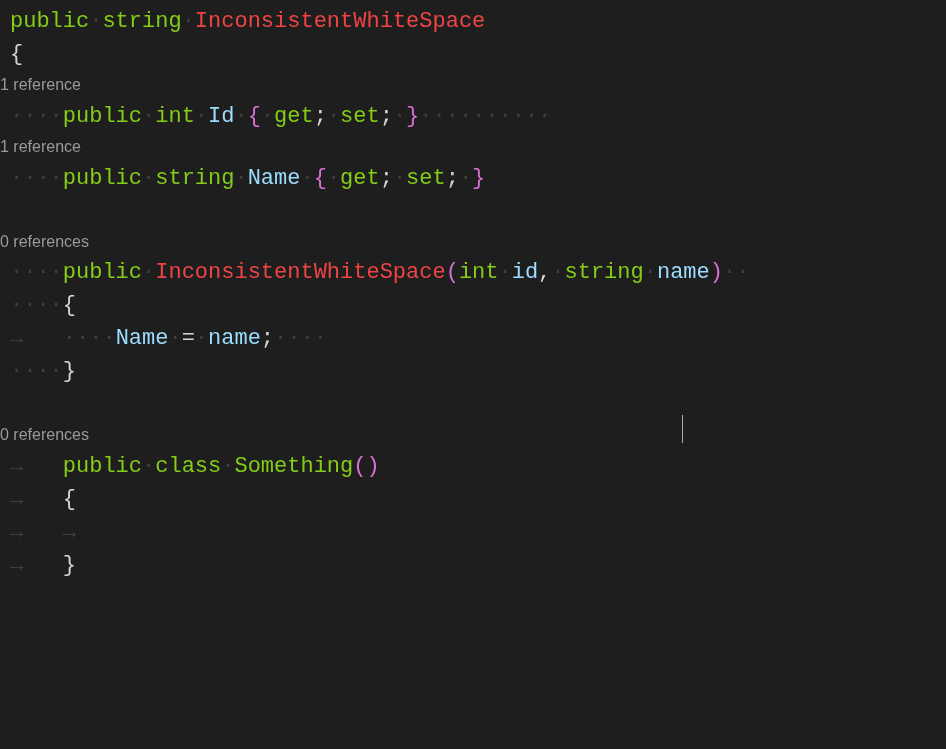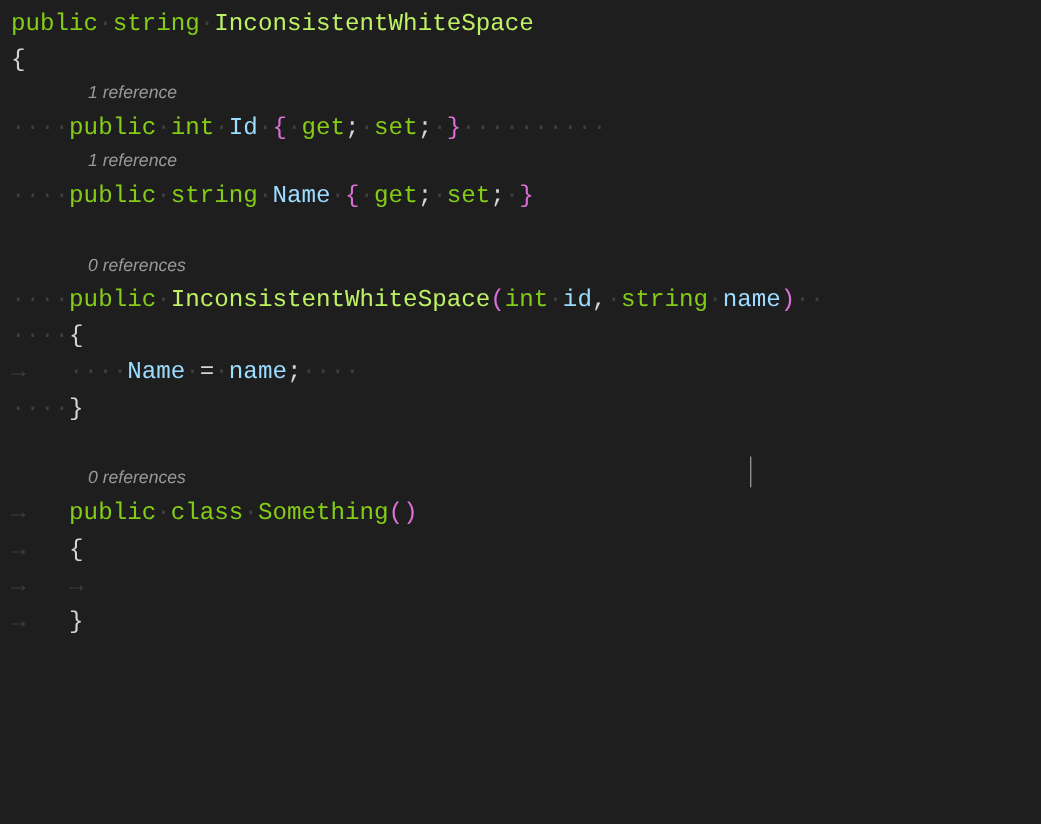--- a/index.html
+++ b/index.html
@@ -17,26 +17,24 @@
     }
     .line {
       white-space: pre;
       position: relative;
       padding-left: 10px;
     }
     .codelens {
       font-size: 16px;
       color: #999999;
       font-family: "Segoe UI", Arial, sans-serif;
-      padding-left: 80px;
       line-height: 1.8;
-      font-style: italic;
     }
     .kw { color: #84cc16; }
-    .type { color: #bef264; font-family: Liberation Mono, monospace; }
+    .type { color: #ef4444; font-family: Liberation Mono, monospace; }
     .method { color: #84cc16; }
     .brace { color: #d4d4d4; }
     .punct { color: #d4d4d4; }
     .paren-pink { color: #da70d6; }
     .param { color: #9cdcfe; }
     .ident { color: #9cdcfe; }
     
     .ws-dot { color: #3e3e3e; }
     .ws-arrow { color: #3e3e3e; }
     

